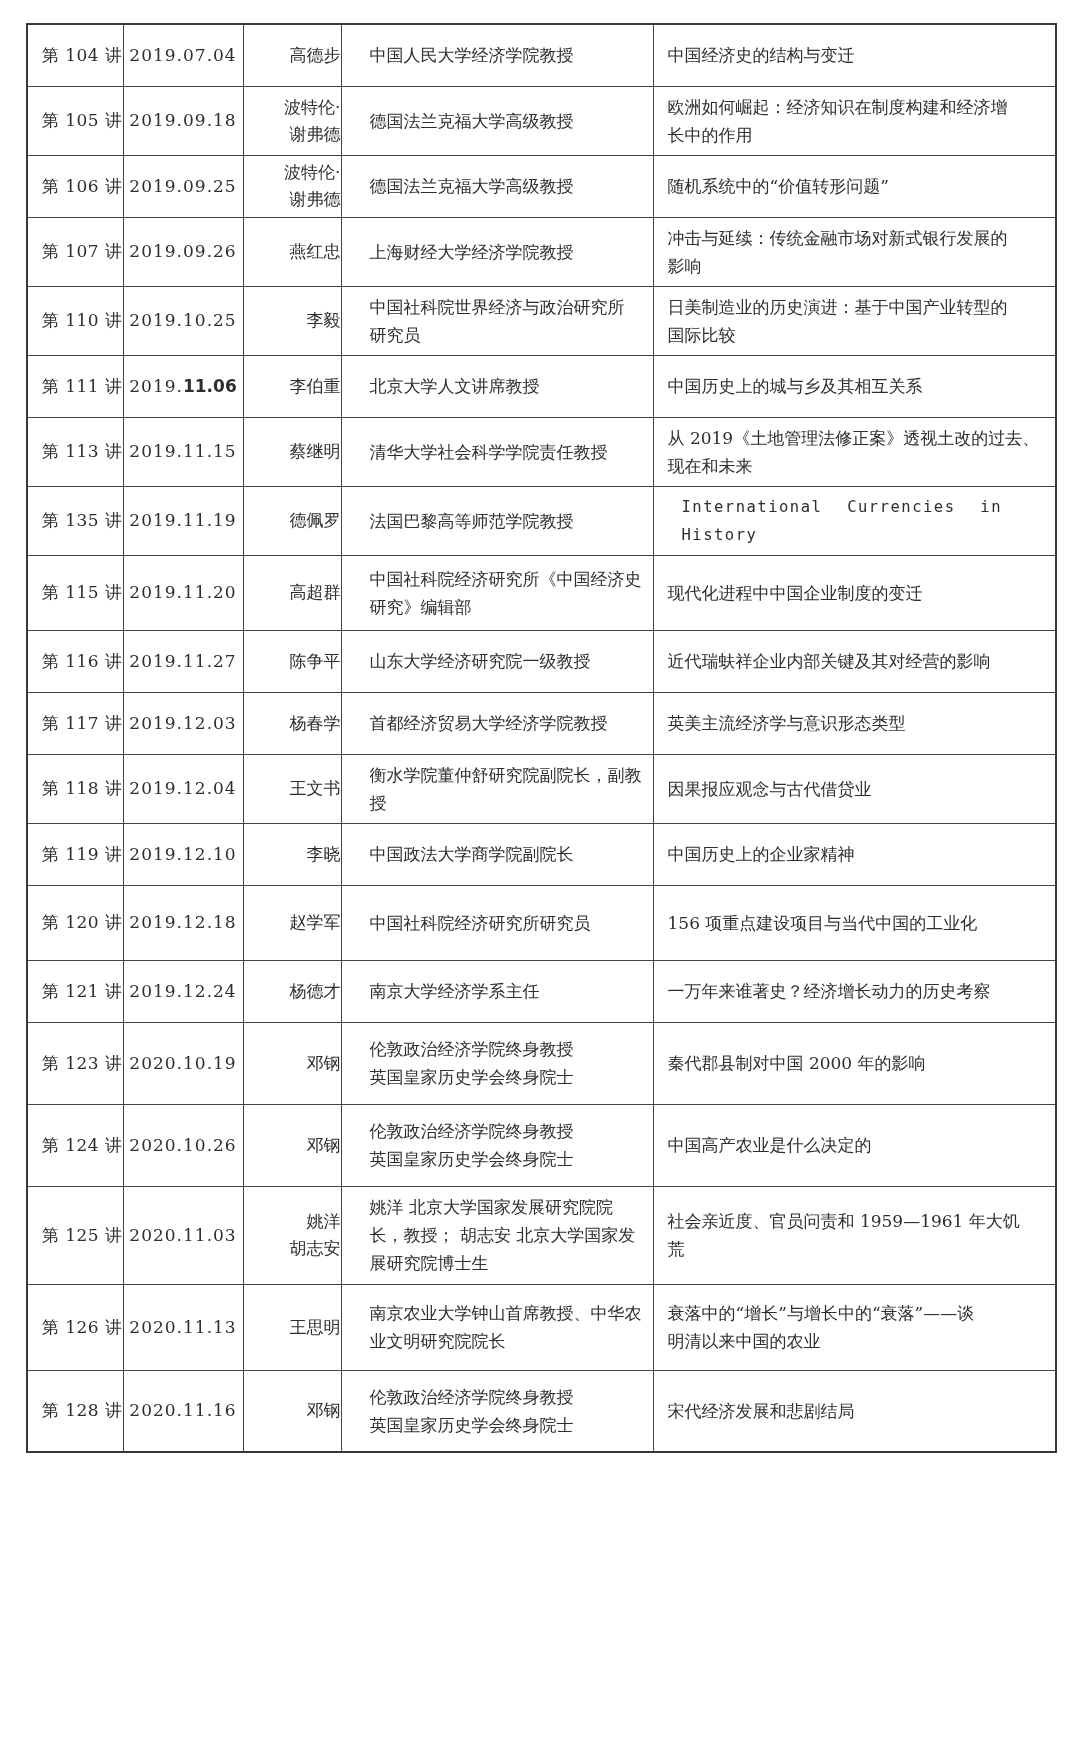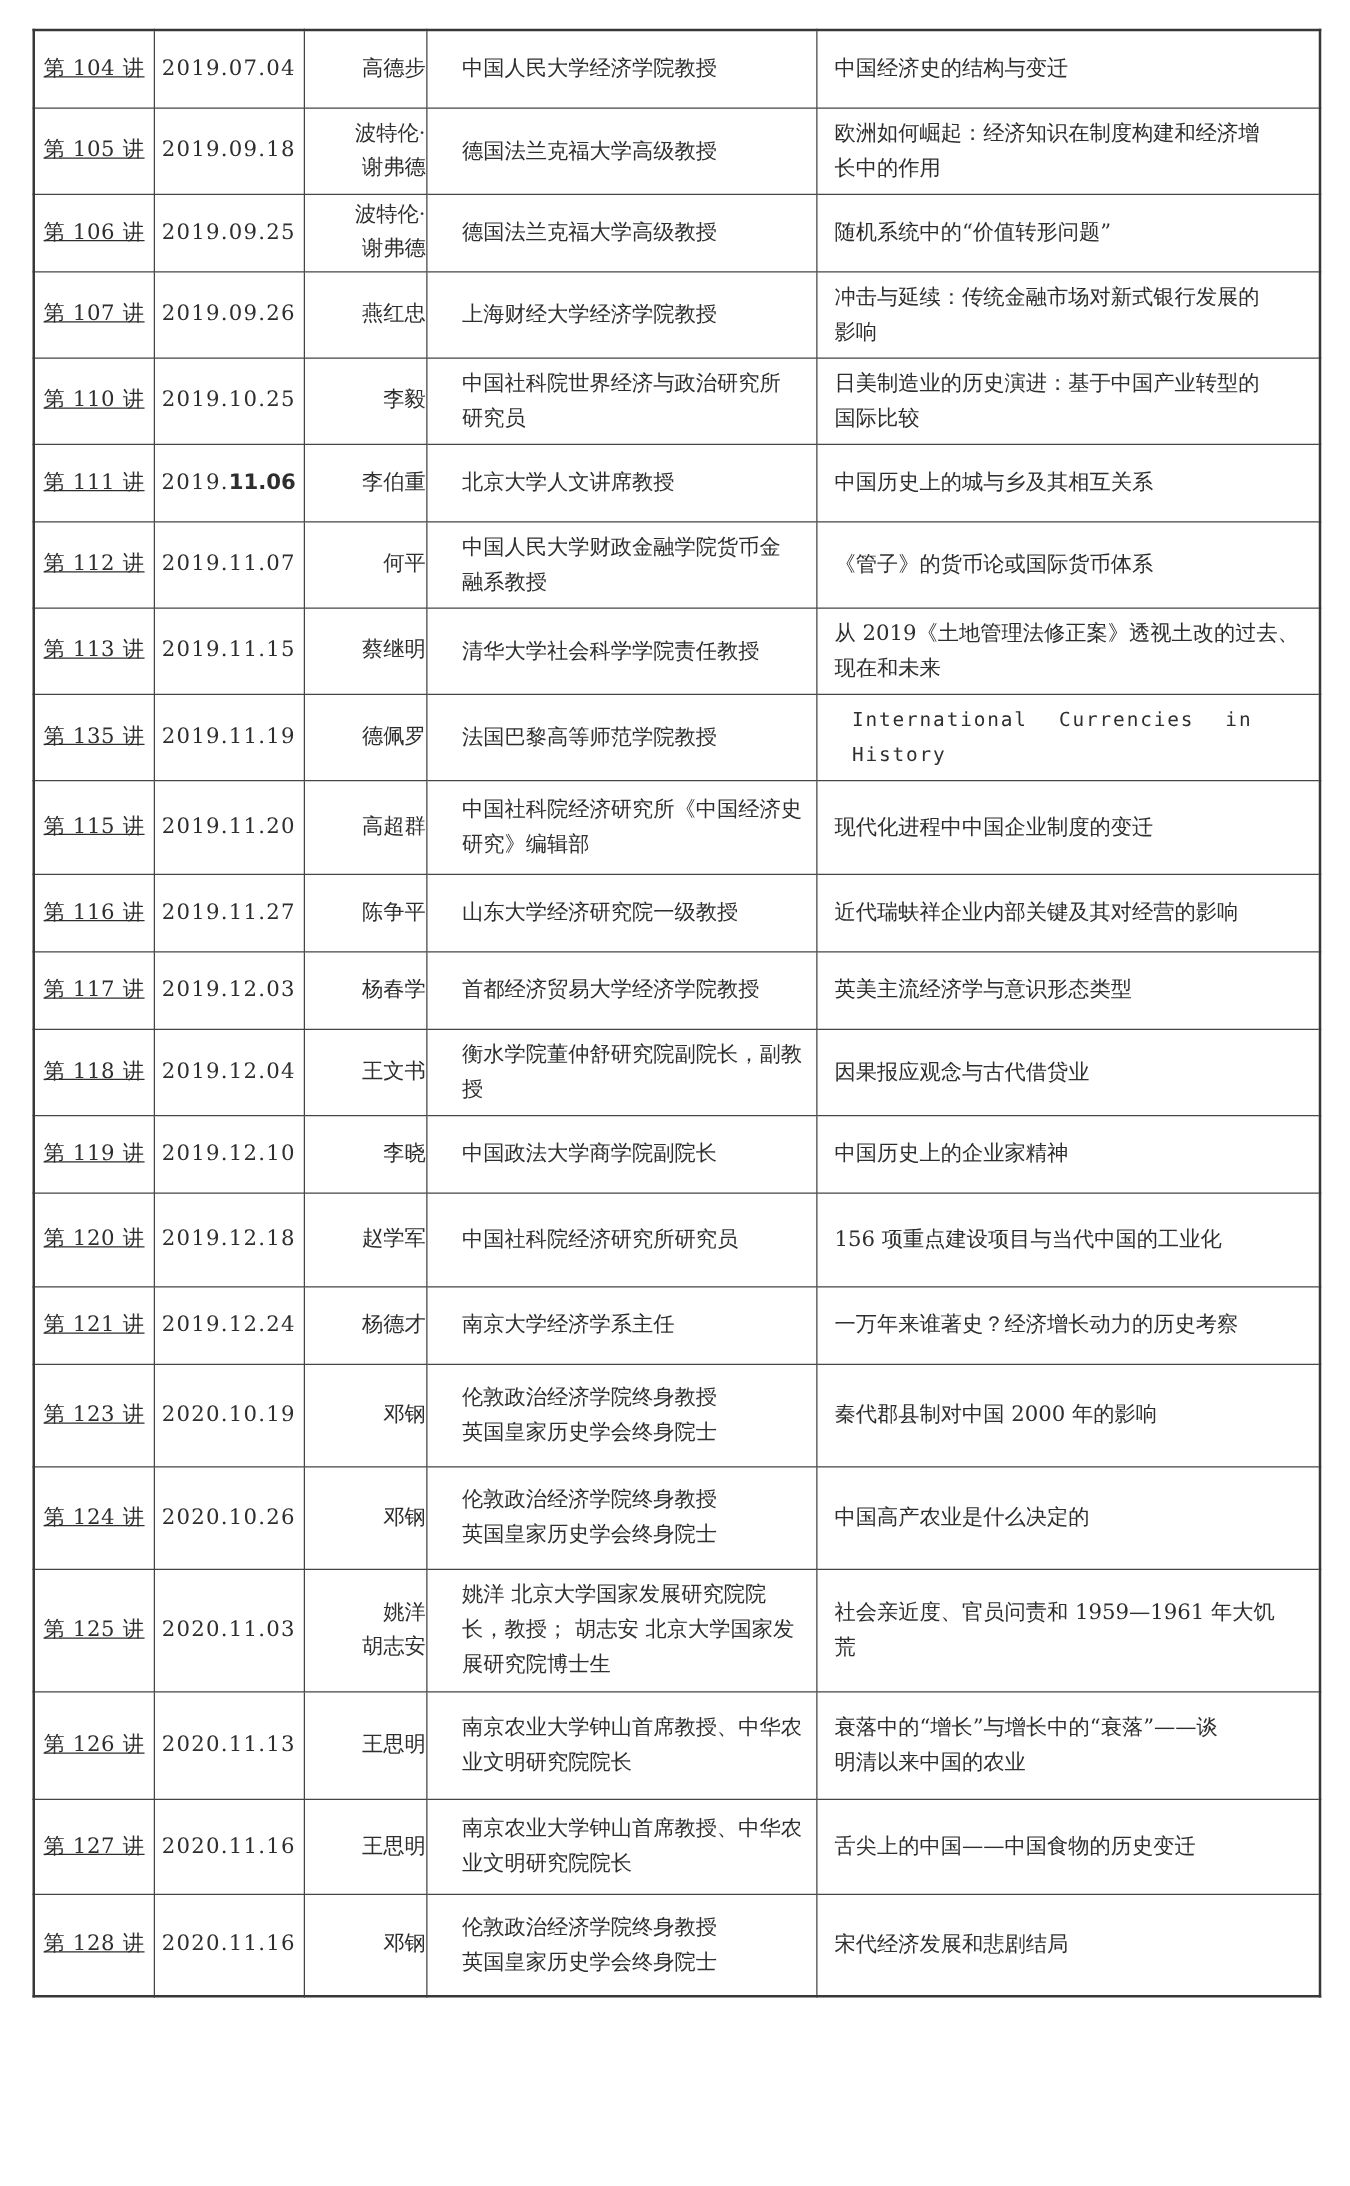--- a/index.html
+++ b/index.html
@@ -33,21 +33,21 @@
     background:var(--paper);
     border:2px solid var(--line-strong);
   }
   td{
     border:1px solid var(--line);
     font-size:17px;
     line-height:27px;
     vertical-align:middle;
     overflow:hidden;
   }
-  td.c-no{width:96px;text-align:center;letter-spacing:.5px;text-decoration:underline;}
+  td.c-no{width:96px;text-align:right;letter-spacing:.5px;}
   td.c-date{width:120px;text-align:center;letter-spacing:1px;font-variant-numeric:tabular-nums;}
   td.c-name{width:98px;text-align:right;white-space:pre-line;}
   td.c-affil{width:312px;text-align:left;padding:6px 10px 6px 28px;white-space:pre-line;line-height:28px;}
   td.c-topic{width:403px;text-align:left;padding:6px 10px 6px 14px;white-space:pre-line;line-height:28px;}
   .bold-date{
     font-family:"DejaVu Sans","Liberation Sans",sans-serif;
     font-weight:700;
     letter-spacing:0;
   }
   td.c-topic.latin{
@@ -105,28 +105,20 @@
 研究员</td>
     <td class="c-topic">日美制造业的历史演进：基于中国产业转型的
 国际比较</td>
   </tr>
         <tr style="height: 62px;">
     <td class="c-no">第 111 讲</td>
     <td class="c-date">2019.<span class="bold-date">11.06</span></td>
     <td class="c-name">李伯重</td>
     <td class="c-affil">北京大学人文讲席教授</td>
     <td class="c-topic">中国历史上的城与乡及其相互关系</td>
-  </tr>
-        <tr style="height: 66px;">
-    <td class="c-no">第 112 讲</td>
-    <td class="c-date">2019.11.07</td>
-    <td class="c-name">何平</td>
-    <td class="c-affil">中国人民大学财政金融学院货币金
-融系教授</td>
-    <td class="c-topic">《管子》的货币论或国际货币体系</td>
   </tr>
         <tr style="height: 68px;">
     <td class="c-no">第 113 讲</td>
     <td class="c-date">2019.11.15</td>
     <td class="c-name">蔡继明</td>
     <td class="c-affil">清华大学社会科学学院责任教授</td>
     <td class="c-topic">从 2019《土地管理法修正案》透视土改的过去、
 现在和未来</td>
   </tr>
         <tr style="height: 62px;">
@@ -216,28 +208,20 @@
   </tr>
         <tr style="height: 86px;">
     <td class="c-no">第 126 讲</td>
     <td class="c-date">2020.11.13</td>
     <td class="c-name">王思明</td>
     <td class="c-affil">南京农业大学钟山首席教授、中华农
 业文明研究院院长</td>
     <td class="c-topic">衰落中的“增长”与增长中的“衰落”——谈
 明清以来中国的农业</td>
   </tr>
-        <tr style="height: 76px;">
-    <td class="c-no">第 127 讲</td>
-    <td class="c-date">2020.11.16</td>
-    <td class="c-name">王思明</td>
-    <td class="c-affil">南京农业大学钟山首席教授、中华农
-业文明研究院院长</td>
-    <td class="c-topic">舌尖上的中国——中国食物的历史变迁</td>
-  </tr>
         <tr style="height: 82px;">
     <td class="c-no">第 128 讲</td>
     <td class="c-date">2020.11.16</td>
     <td class="c-name">邓钢</td>
     <td class="c-affil">伦敦政治经济学院终身教授
 英国皇家历史学会终身院士</td>
     <td class="c-topic">宋代经济发展和悲剧结局</td>
   </tr>
       </tbody>
   </table>

